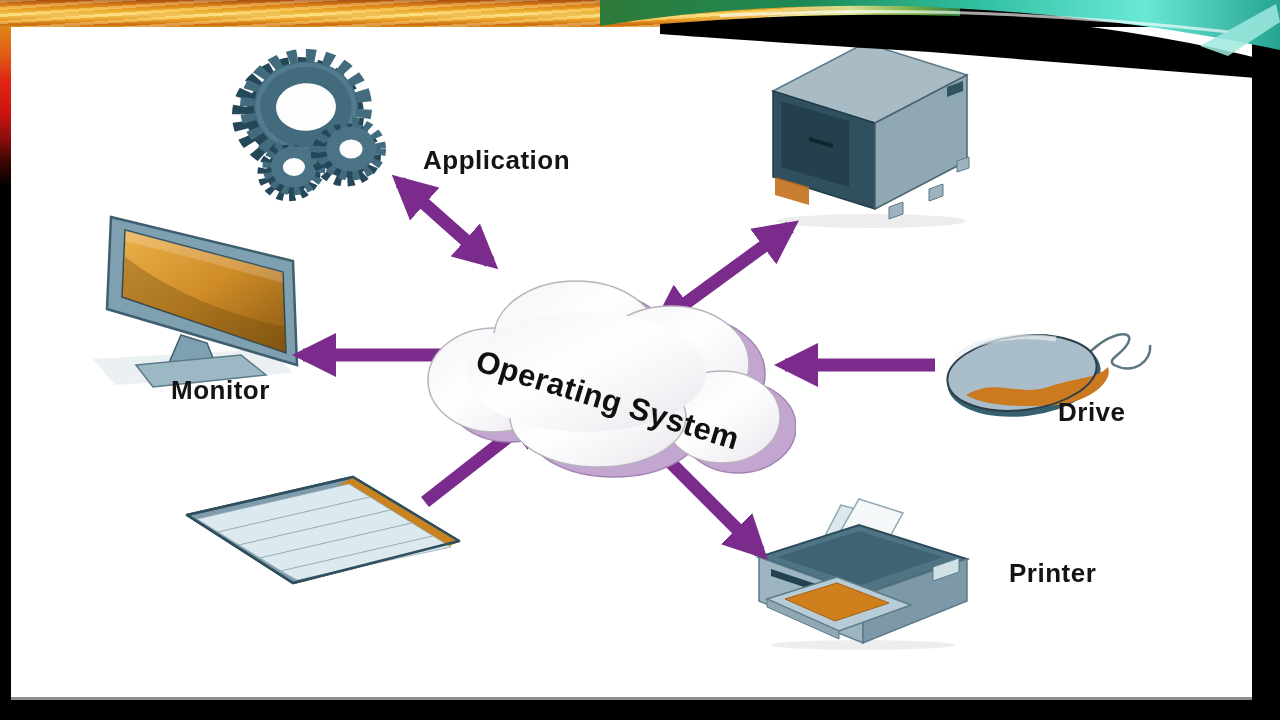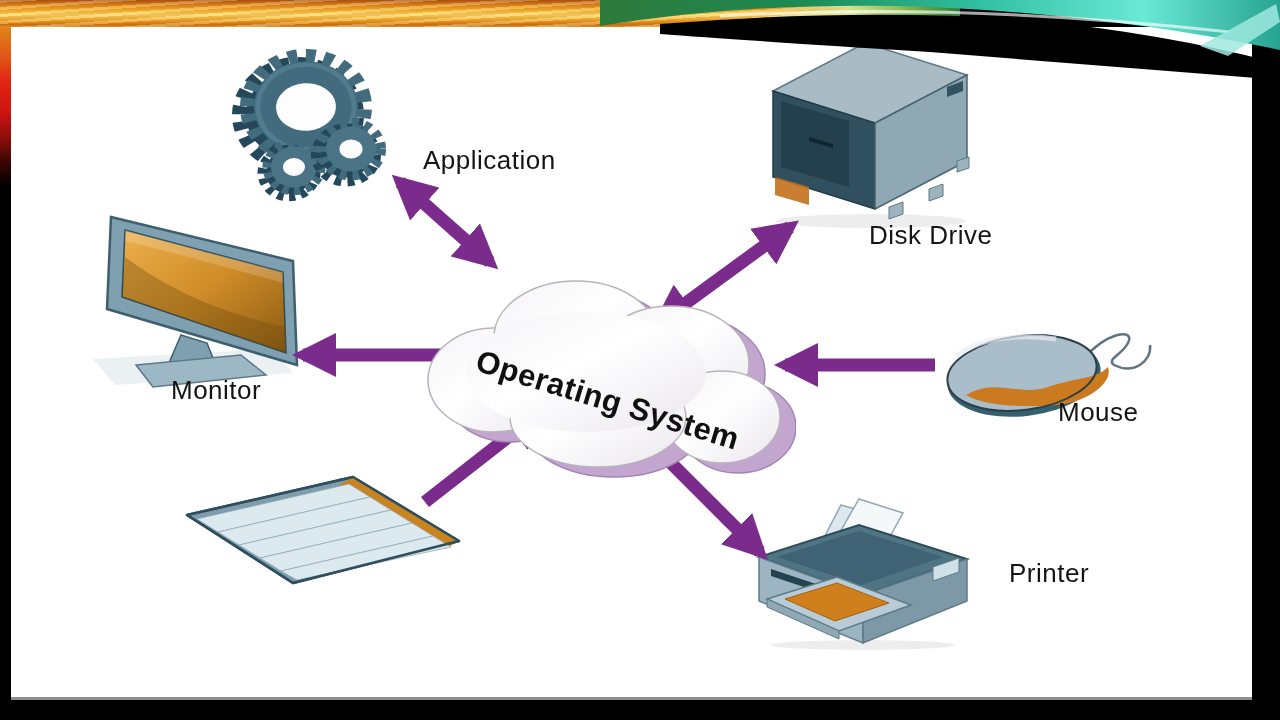--- a/index.html
+++ b/index.html
@@ -9,21 +9,21 @@
     background:
       repeating-linear-gradient(176deg, rgba(255,245,200,.28) 0 3px, rgba(170,80,10,.14) 3px 7px),
       linear-gradient(180deg,#a84e10 0%,#e08518 18%,#f6b62e 38%,#fbd96a 55%,#f2a928 75%,#cf7212 92%,#e89a28 100%);}
   .deco-green{position:absolute;left:760px;top:0;width:200px;height:27px;z-index:5;
     background:linear-gradient(90deg, rgba(246,182,46,0) 0%, rgba(214,230,156,.9) 45%, #7fb34a 75%, #2e7a3a 100%);}
   .deco-tr{position:absolute;right:0;top:0;width:680px;height:80px;z-index:6;}
   .deco-left{position:absolute;left:0;top:27px;width:11px;height:670px;z-index:4;
     background:linear-gradient(180deg,#e08518 0px,#e05a16 28px,#e02414 55px,#cf1410 85px,#8a0e0a 112px,#3a0604 135px,#000 160px,#000 100%);}
   .slide{position:absolute;left:11px;top:27px;width:1241px;height:670px;background:#fff;
     border-bottom:3px solid #8f8f8f;z-index:2;}
-  .node-label{position:absolute;font-weight:normal;font-size:26px;color:#141414;letter-spacing:.5px;z-index:9;}
+  .node-label{position:absolute;font-weight:bold;font-size:26px;color:#141414;letter-spacing:.5px;z-index:9;}
   .icon{position:absolute;z-index:7;}
   #arrow-layer{position:absolute;left:0;top:0;width:1241px;height:670px;z-index:8;}
   #cloud{position:absolute;left:415px;top:225px;width:370px;height:235px;z-index:10;}
 </style>
 </head>
 <body>
 
 <div class="frame">
 
   <div class="deco-top-orange"></div>
@@ -183,19 +183,18 @@
       <polygon points="18,62 18,106 122,148 122,100" fill="#9db5c1" stroke="#5d7a88" stroke-width="1.5"></polygon>
       <polygon points="122,100 226,64 226,106 122,148" fill="#7d99a8" stroke="#5d7a88" stroke-width="1.5"></polygon>
       <polygon points="192,72 218,63 218,77 192,86" fill="#cfe0e6" stroke="#5d7a88"></polygon>
       <polygon points="30,74 96,96 96,103 30,81" fill="#23424f"></polygon>
       <polygon points="26,104 96,82 170,110 98,136" fill="#b7ccd6" stroke="#5d7a88" stroke-width="1.5"></polygon>
       <polygon points="44,104 96,88 148,108 94,126" fill="#d07f1d" stroke="#a85f10"></polygon>
       <polygon points="26,104 98,136 98,144 26,112" fill="#8fa8b4" stroke="#5d7a88"></polygon>
     </svg>
 
     <div class="node-label" style="left:412px;top:118px">Application</div>
-    <div class="node-label" style="left:858px;top:193px">Disk Drive</div>
     <div class="node-label" style="left:160px;top:348px">Monitor</div>
-    <div class="node-label" style="left:1047px;top:370px">Mouse</div>
+    <div class="node-label" style="left:1047px;top:370px">Drive</div>
     <div class="node-label" style="left:998px;top:531px">Printer</div>
 
   </div>
 </div>
 
 </body></html>

